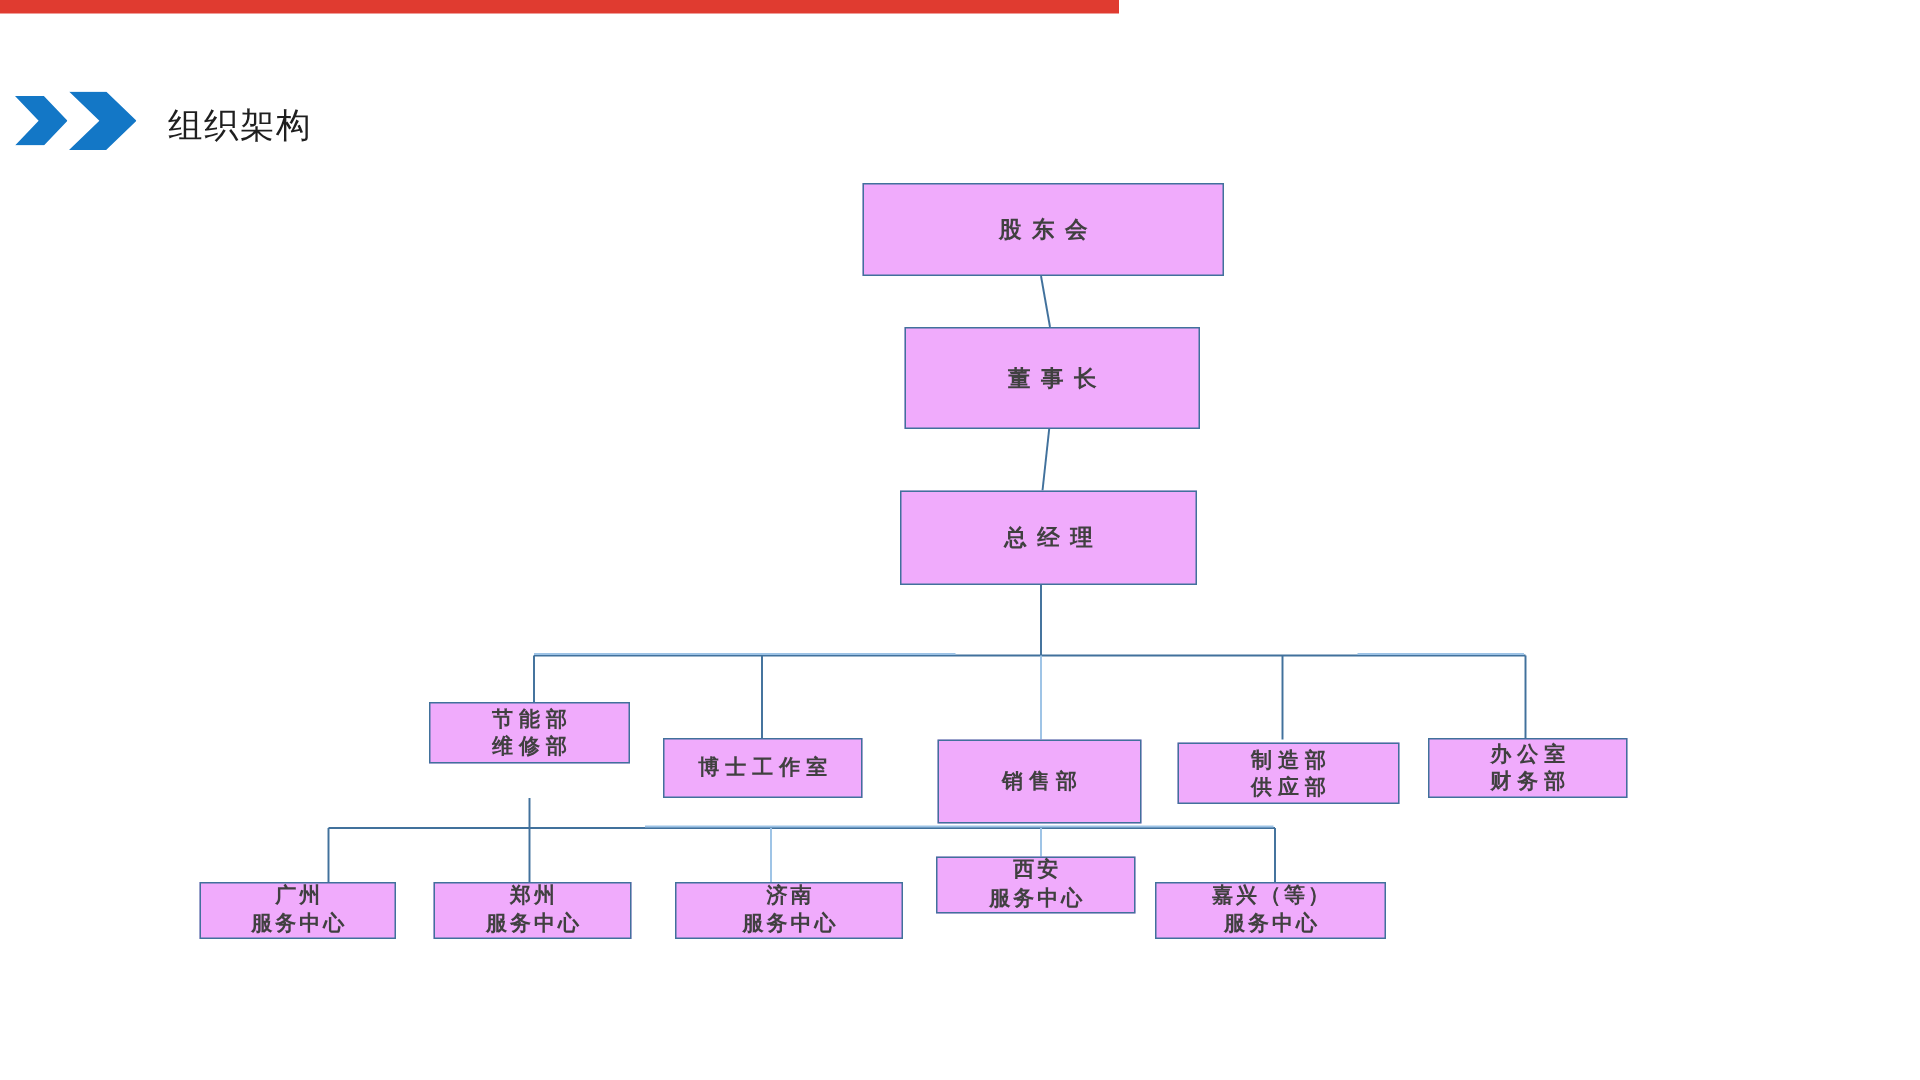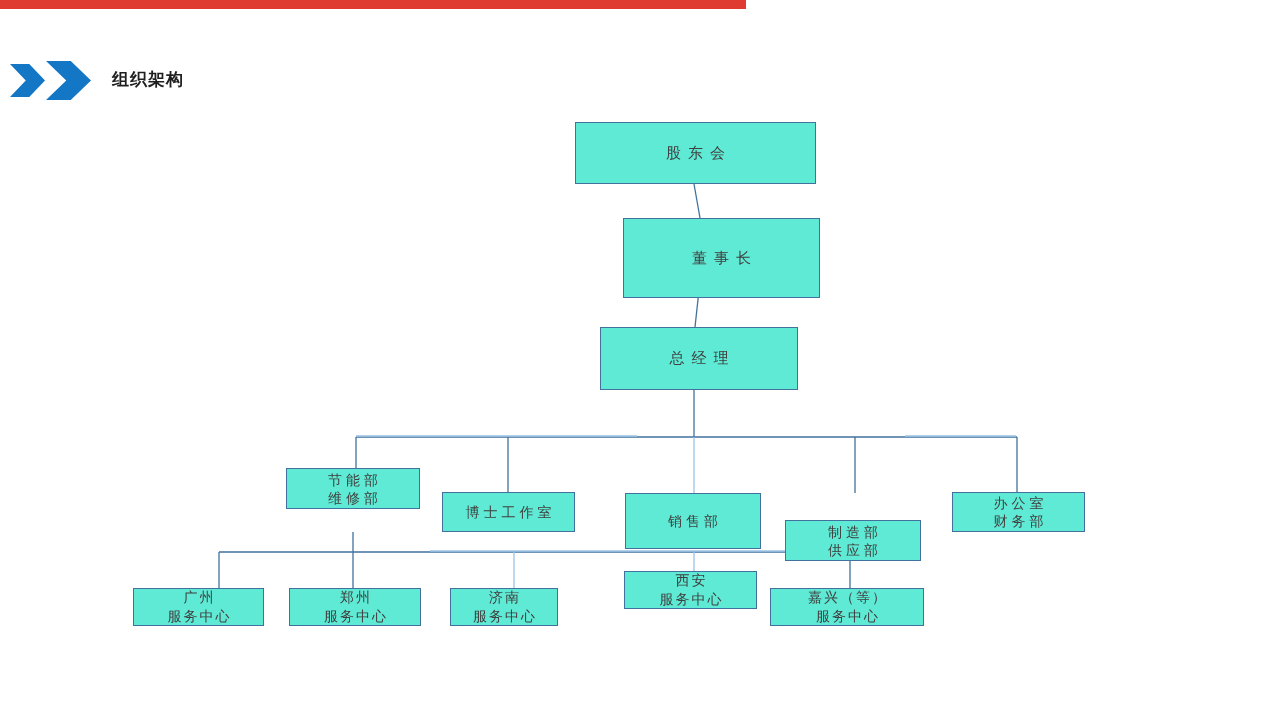--- a/index.html
+++ b/index.html
@@ -16,28 +16,28 @@
   body{
     width:1280px;height:720px;position:relative;overflow:hidden;
     background:var(--background);
     font-family:"DejaVu Sans","Liberation Sans",sans-serif;
   }
   .topbar{position:absolute;left:0;top:0;width:746px;height:9px;background:var(--topbar-color);}
   .chev{position:absolute;background:var(--accent-blue);
     clip-path:polygon(0% 0%,55% 0%,100% 50%,55% 100%,0% 100%,45% 50%);}
   .chev1{left:10px;top:64px;width:35px;height:33px;}
   .chev2{left:46px;top:61px;width:45px;height:39px;}
-  .page-title{position:absolute;left:112px;top:68px;font-size:17px;font-weight:bold;
+  .page-title{position:absolute;left:112px;top:68px;font-size:23px;font-weight:normal;
     color:var(--title-color);letter-spacing:1px;text-align:center;}
   .wires{position:absolute;left:0;top:0;pointer-events:none;}
   .ln{stroke:var(--line-color);stroke-width:1.3;}
   .lnl{stroke:var(--line-color-light);stroke-width:1.3;}
-  .node{position:absolute;border:1.4px solid var(--box-border-color);background:#5eead4;
+  .node{position:absolute;border:1.4px solid var(--box-border-color);background:#f0abfc;
     display:flex;flex-direction:column;align-items:center;justify-content:center;
-    color:var(--box-text-color);box-sizing:border-box;}
+    color:var(--box-text-color);box-sizing:border-box;font-weight:bold;}
   .lv1{font-size:15px;}
   .lv1 .nl{letter-spacing:7px;margin-right:-7px;}
   .dept{font-size:14px;line-height:18px;}
   .dept .nl{letter-spacing:4px;margin-right:-4px;}
   .svc{font-size:14px;line-height:19px;}
   .svc .nl{letter-spacing:2px;margin-right:-2px;}
   .nl{display:block;text-align:center;white-space:nowrap;}
   .nl:empty{display:none;}
 </style>
 </head>
@@ -72,57 +72,57 @@
   <line class="ln" x1="219" y1="552" x2="219" y2="589"></line>
   <line class="ln" x1="353" y1="552" x2="353" y2="589"></line>
   <line class="lnl" x1="514" y1="552" x2="514" y2="589"></line>
   <line class="lnl" x1="694" y1="552" x2="694" y2="589"></line>
   <line class="ln" x1="850" y1="552" x2="850" y2="589"></line>
 </svg>
 
 <div class="node lv1" style="left:575px;top:122px;width:241px;height:62px">
   <span class="nl">股东会</span>
 </div>
-<div class="node lv1" style="left:623px;top:218px;width:197px;height:80px">
+<div class="node lv1" style="left:603px;top:218px;width:197px;height:68px">
   <span class="nl">董事长</span>
 </div>
 <div class="node lv1" style="left:600px;top:327px;width:198px;height:63px">
   <span class="nl">总经理</span>
 </div>
 
 <div class="node dept" style="left:286px;top:468px;width:134px;height:41px">
   <span class="nl">节能部</span>
   <span class="nl">维修部</span>
 </div>
 <div class="node dept" style="left:442px;top:492px;width:133px;height:40px">
   <span class="nl">博士工作室</span>
 
 </div>
 <div class="node dept" style="left:625px;top:493px;width:136px;height:56px">
   <span class="nl">销售部</span>
 
 </div>
-<div class="node dept" style="left:785px;top:520px;width:136px;height:41px">
+<div class="node dept" style="left:785px;top:495px;width:148px;height:41px">
   <span class="nl">制造部</span>
   <span class="nl">供应部</span>
 </div>
 <div class="node dept" style="left:952px;top:492px;width:133px;height:40px">
   <span class="nl">办公室</span>
   <span class="nl">财务部</span>
 </div>
 
 <div class="node svc" style="left:133px;top:588px;width:131px;height:38px">
   <span class="nl">广州</span>
   <span class="nl">服务中心</span>
 </div>
 <div class="node svc" style="left:289px;top:588px;width:132px;height:38px">
   <span class="nl">郑州</span>
   <span class="nl">服务中心</span>
 </div>
-<div class="node svc" style="left:450px;top:588px;width:108px;height:38px">
+<div class="node svc" style="left:450px;top:588px;width:152px;height:38px">
   <span class="nl">济南</span>
   <span class="nl">服务中心</span>
 </div>
 <div class="node svc" style="left:624px;top:571px;width:133px;height:38px">
   <span class="nl">西安</span>
   <span class="nl">服务中心</span>
 </div>
 <div class="node svc" style="left:770px;top:588px;width:154px;height:38px">
   <span class="nl">嘉兴（等）</span>
   <span class="nl">服务中心</span>

